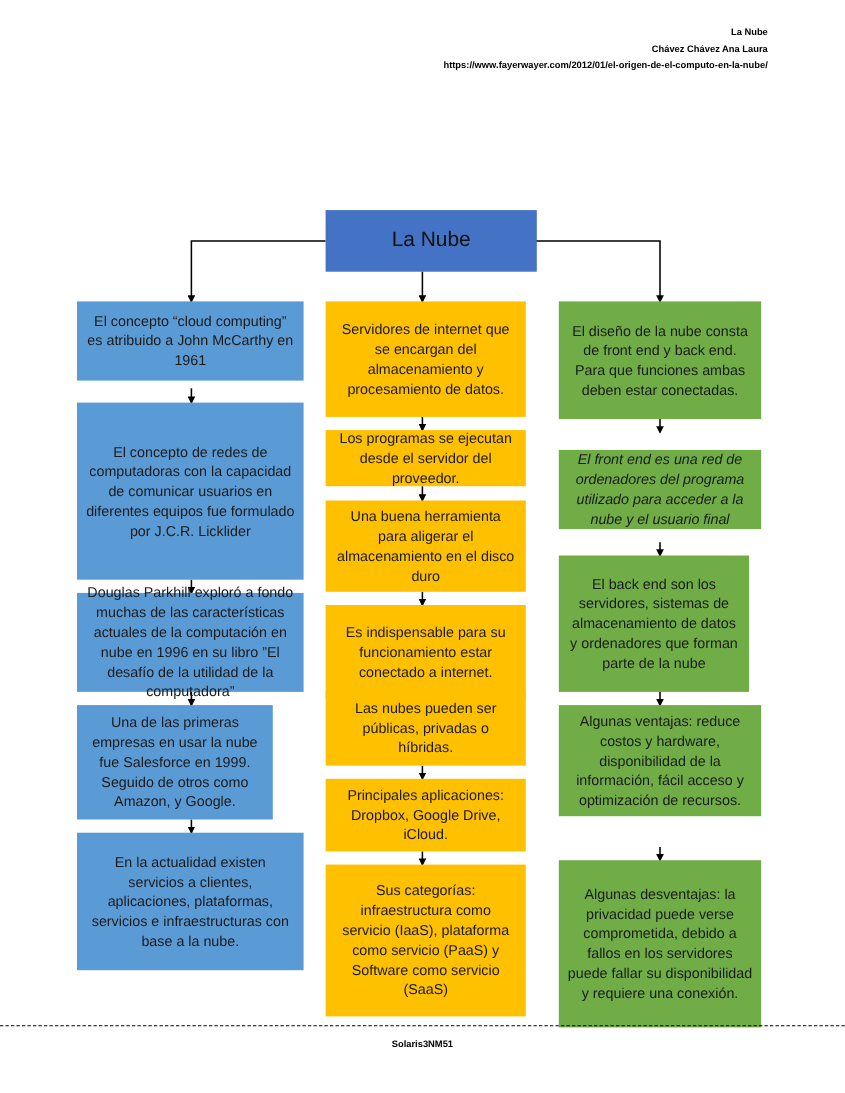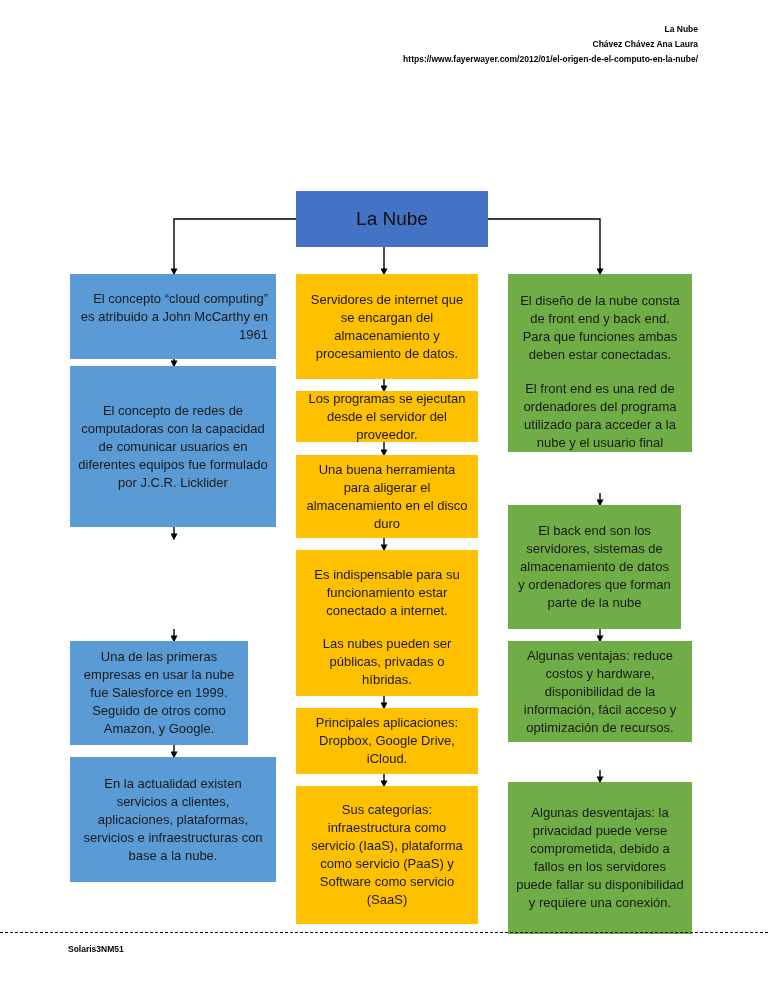--- a/index.html
+++ b/index.html
@@ -39,21 +39,21 @@
     height: 0;
   }
   .footer {
     position: absolute;
     top: 944px;
     left: 68px;
     right: 68px;
     font-size: 8.5px;
     font-weight: bold;
     display: flex;
-    justify-content: flex-start;
+    justify-content: center;
   }
 
   
   .diagram {
     position: absolute;
     left: 0;
     top: 0;
     width: 768px;
     height: 994px;
   }
@@ -133,26 +133,29 @@
       <path d="M 600 493 L 600 505" marker-end="url(#arrow)"></path>
       <path d="M 600 629 L 600 641" marker-end="url(#arrow)"></path>
       <path d="M 600 770 L 600 782" marker-end="url(#arrow)"></path>
     </g>
   </svg>
 
   <div class="node root" style="left:296px; top:191px; width:192px; height:56px;">
     <span>La Nube</span>
   </div>
 
-  <div class="node blue" style="left:70px; top:274px; width:206px; height:85px;text-align:right;">
+  <div class="node blue" style="left:70px; top:274px; width:206px; height:72px;">
     <span>El concepto “cloud computing” es atribuido a John McCarthy en 1961</span>
   </div>
   <div class="node blue" style="left:70px; top:366px; width:206px; height:161px;">
     <span>El concepto de redes de computadoras con la capacidad de comunicar usuarios en diferentes equipos fue formulado por J.C.R. Licklider</span>
   </div>
+  <div class="node blue" style="left:70px; top:539px; width:206px; height:90px;">
+    <span>Douglas Parkhill exploró a fondo muchas de las características actuales de la computación en nube en 1996 en su libro ”El desafío de la utilidad de la computadora”</span>
+  </div>
   <div class="node blue" style="left:70px; top:641px; width:178px; height:104px;">
     <span>Una de las primeras empresas en usar la nube fue Salesforce en 1999. Seguido de otros como Amazon, y Google.</span>
   </div>
   <div class="node blue" style="left:70px; top:757px; width:206px; height:125px;">
     <span>En la actualidad existen servicios a clientes, aplicaciones, plataformas, servicios e infraestructuras con base a la nube.</span>
   </div>
 
   <div class="node gold" style="left:296px; top:274px; width:182px; height:105px;">
     <span>Servidores de internet que se encargan del almacenamiento y procesamiento de datos.</span>
   </div>
@@ -171,21 +174,21 @@
   <div class="node gold" style="left:296px; top:708px; width:182px; height:66px;">
     <span>Principales aplicaciones: Dropbox, Google Drive, iCloud.</span>
   </div>
   <div class="node gold" style="left:296px; top:786px; width:182px; height:138px;">
     <span>Sus categorías: infraestructura como servicio (IaaS), plataforma como servicio (PaaS) y Software como servicio (SaaS)</span>
   </div>
 
   <div class="node green" style="left:508px; top:274px; width:184px; height:107px;">
     <span>El diseño de la nube consta de front end y back end. Para que funciones ambas deben estar conectadas.</span>
   </div>
-  <div class="node green" style="left:508px; top:380px; width:184px; height:72px;">
+  <div class="node green" style="left:508px; top:409px; width:184px; height:72px;font-style:italic;">
     <span>El front end es una red de ordenadores del programa utilizado para acceder a la nube y el usuario final</span>
   </div>
   <div class="node green" style="left:508px; top:505px; width:173px; height:124px;">
     <span>El back end son los servidores, sistemas de almacenamiento de datos y ordenadores que forman parte de la nube</span>
   </div>
   <div class="node green" style="left:508px; top:641px; width:184px; height:101px;">
     <span>Algunas ventajas: reduce costos y hardware, disponibilidad de la información, fácil acceso y optimización de recursos.</span>
   </div>
   <div class="node green" style="left:508px; top:782px; width:184px; height:152px;">
     <span>Algunas desventajas: la privacidad puede verse comprometida, debido a fallos en los servidores puede fallar su disponibilidad y requiere una conexión.</span>

